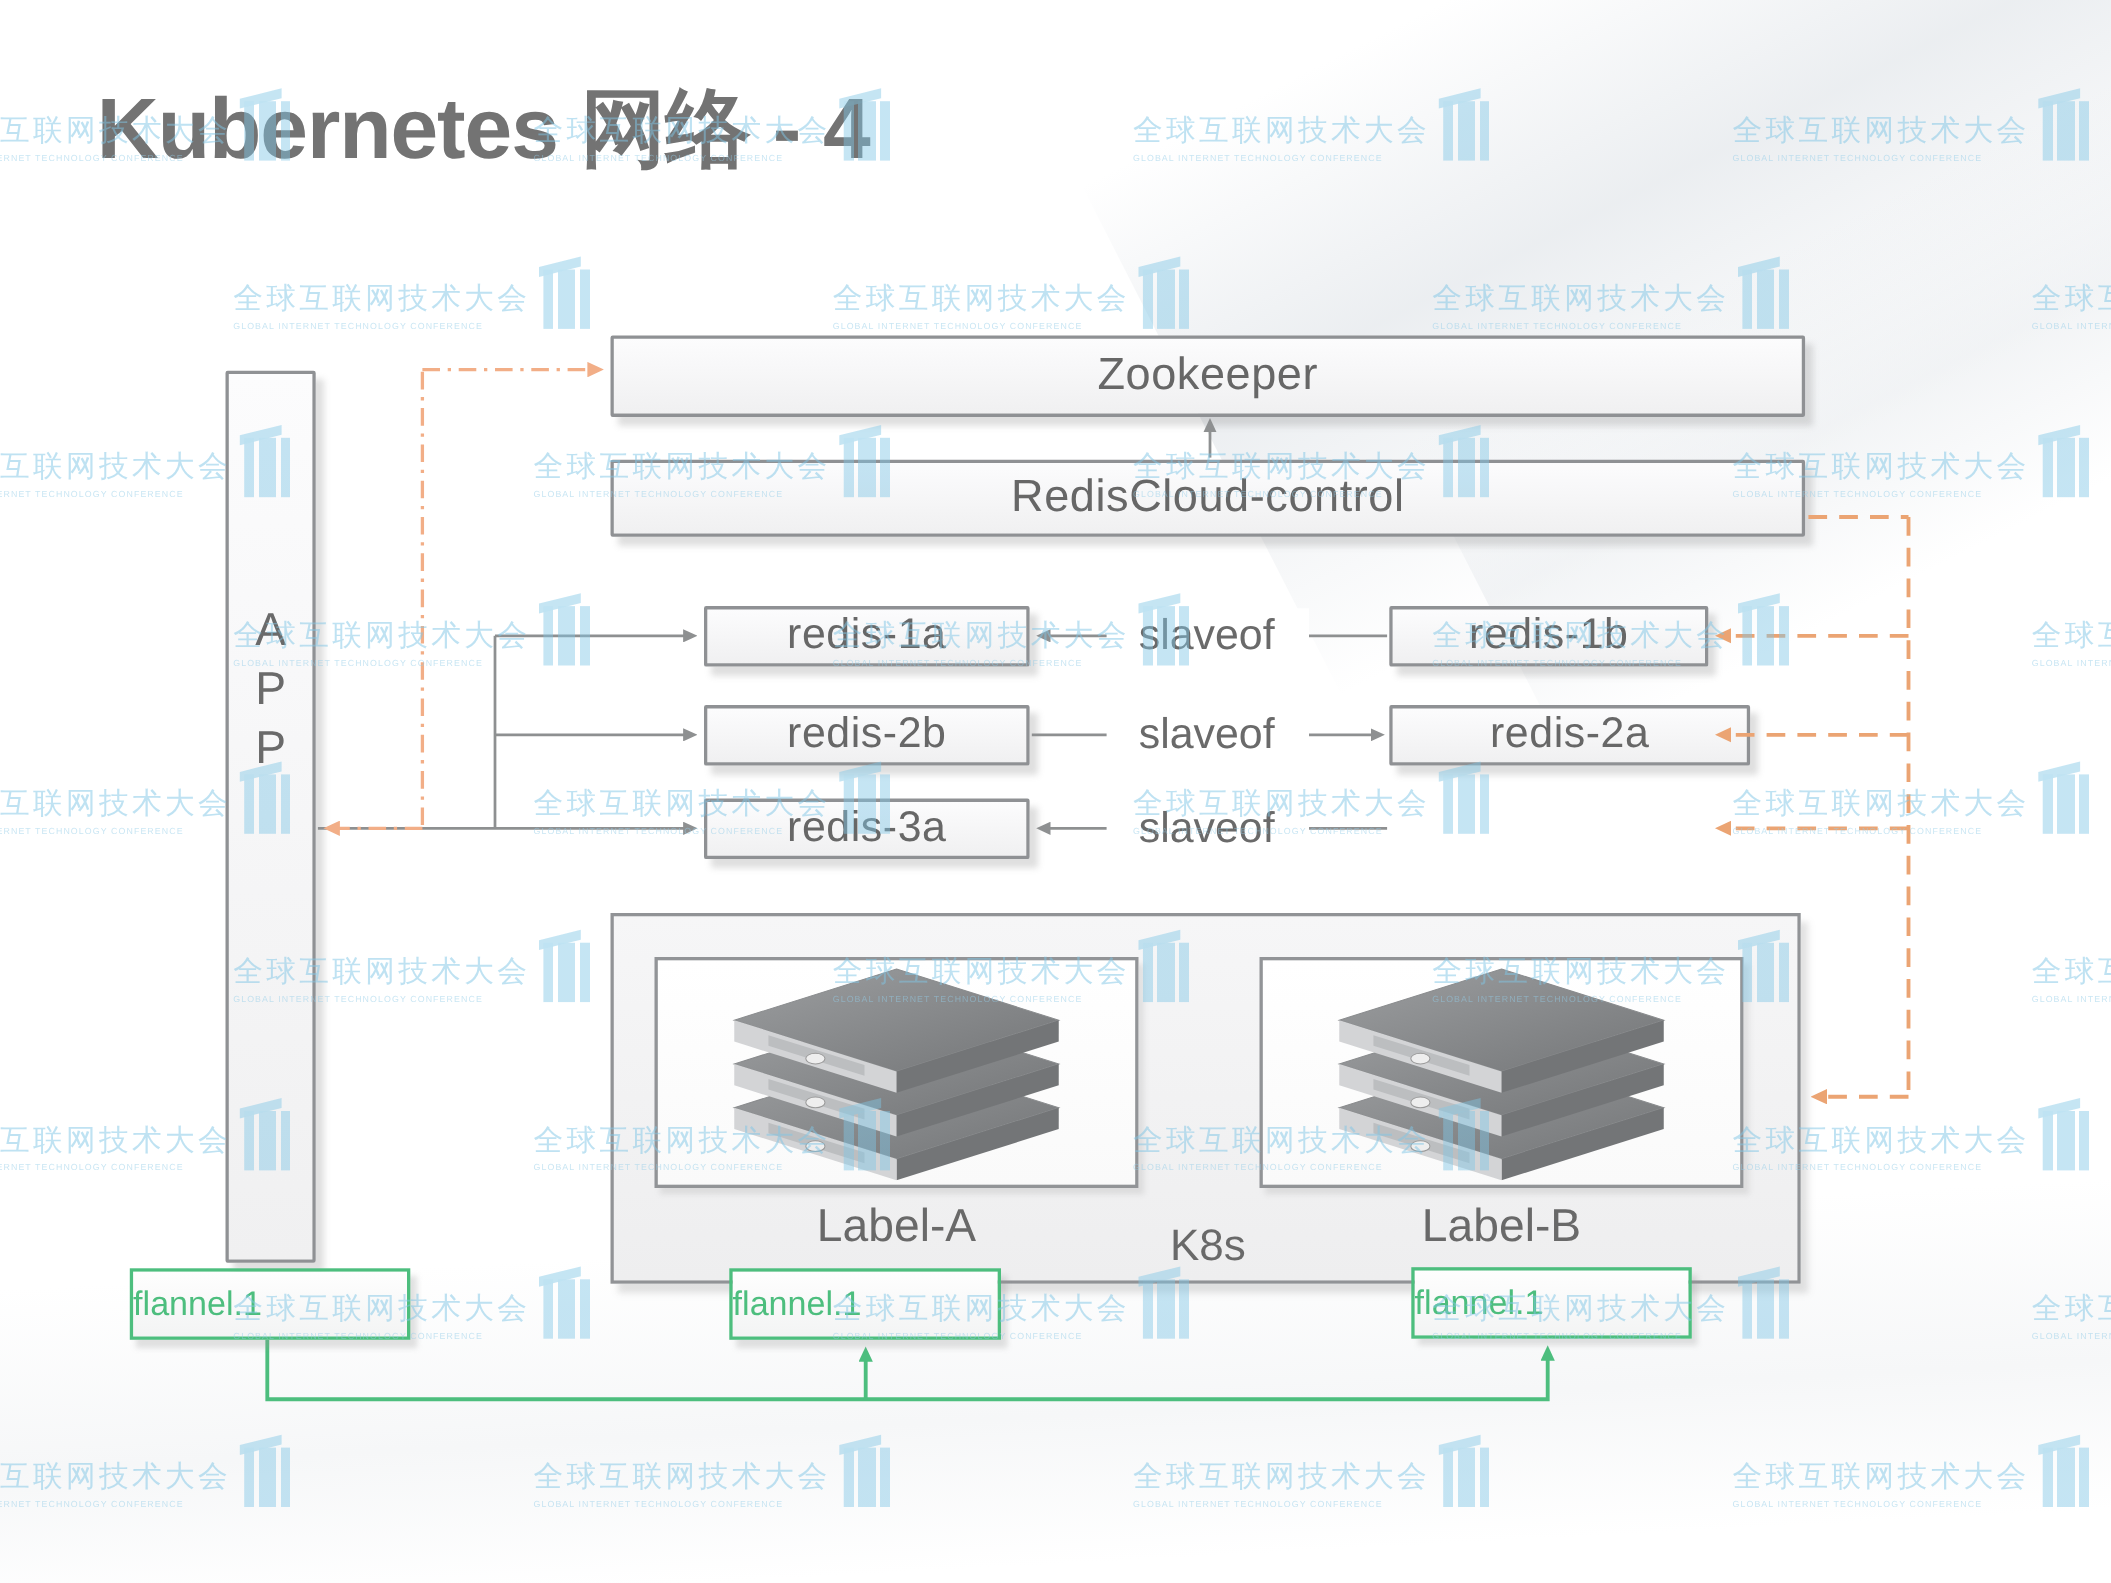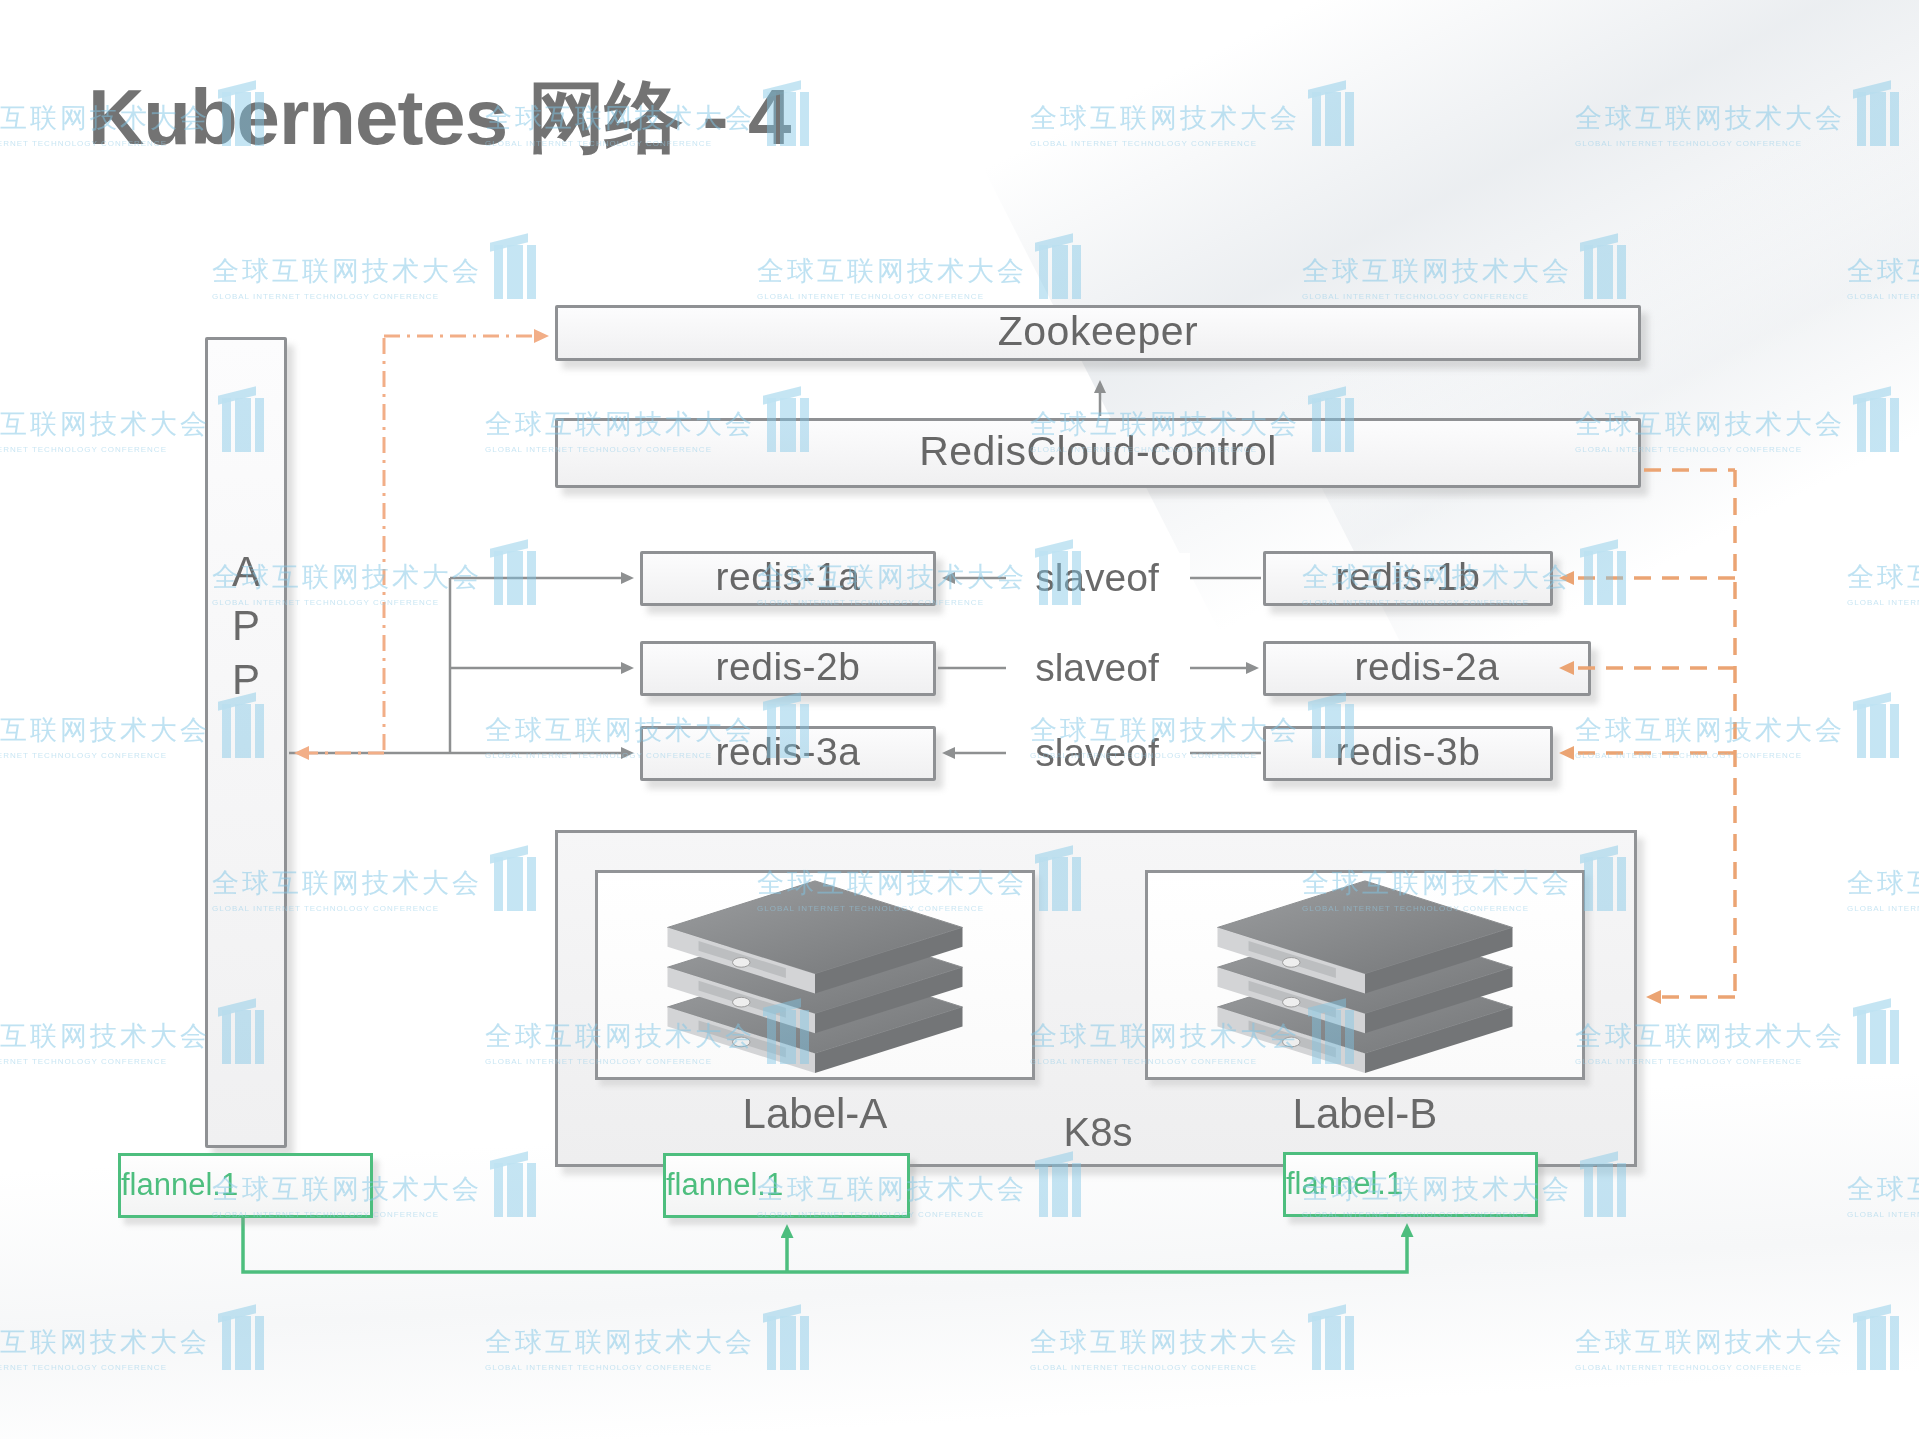--- a/index.html
+++ b/index.html
@@ -131,21 +131,21 @@
   <div class="layer-boxes">
 
     <div class="gbox" style="left:205px;top:337px;width:82px;height:811px;">
       <div class="app-letters">
         <div>A</div>
         <div>P</div>
         <div>P</div>
       </div>
     </div>
 
-    <div class="gbox" style="left:555px;top:305px;width:1086px;height:56px;">
+    <div class="gbox" style="left:555px;top:305px;width:1086px;height:74px;">
       <div class="cap">Zookeeper</div>
     </div>
 
     <div class="gbox" style="left:555px;top:418px;width:1086px;height:70px;padding-left:14px;">
       <div class="cap">RedisCloud-control</div>
     </div>
 
     <div class="gbox" style="left:640px;top:551px;width:296px;height:55px;">
       <div class="cap" style="font-size:39px;">redis-1a</div>
     </div>
@@ -157,23 +157,20 @@
     <div class="gbox" style="left:640px;top:641px;width:296px;height:55px;">
       <div class="cap" style="font-size:39px;">redis-2b</div>
     </div>
     <div class="gbox" style="left:1263px;top:641px;width:328px;height:55px;">
       <div class="cap" style="font-size:39px;">redis-2a</div>
     </div>
     <div class="slaveof" style="left:1004px;top:643px;width:186px;">slaveof</div>
 
     <div class="gbox" style="left:640px;top:726px;width:296px;height:55px;">
       <div class="cap" style="font-size:39px;">redis-3a</div>
-    </div>
-    <div class="gbox" style="left:1263px;top:726px;width:290px;height:55px;">
-      <div class="cap" style="font-size:39px;">redis-3b</div>
     </div>
     <div class="slaveof" style="left:1004px;top:728px;width:186px;">slaveof</div>
 
     <div class="k8s-box" style="left:555px;top:830px;width:1082px;height:337px;"></div>
 
     <div class="node-inner" style="left:595px;top:870px;width:440px;height:210px;">
       <svg width="350" height="196" viewBox="0 0 360 202" style="position:absolute;left:50%;top:4px;transform:translateX(-50%);">
         <use href="#stack3d"></use>
       </svg>
     </div>

